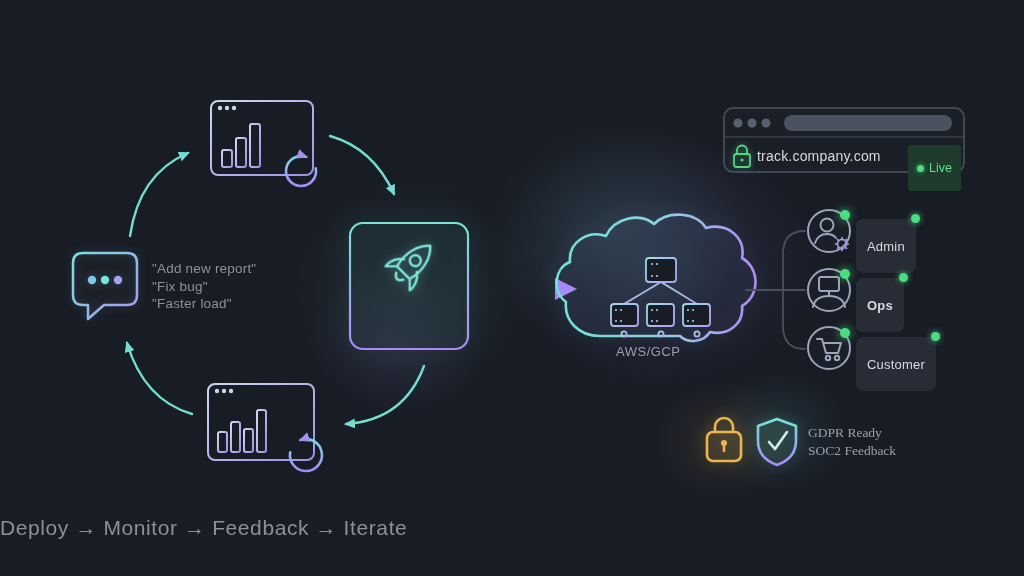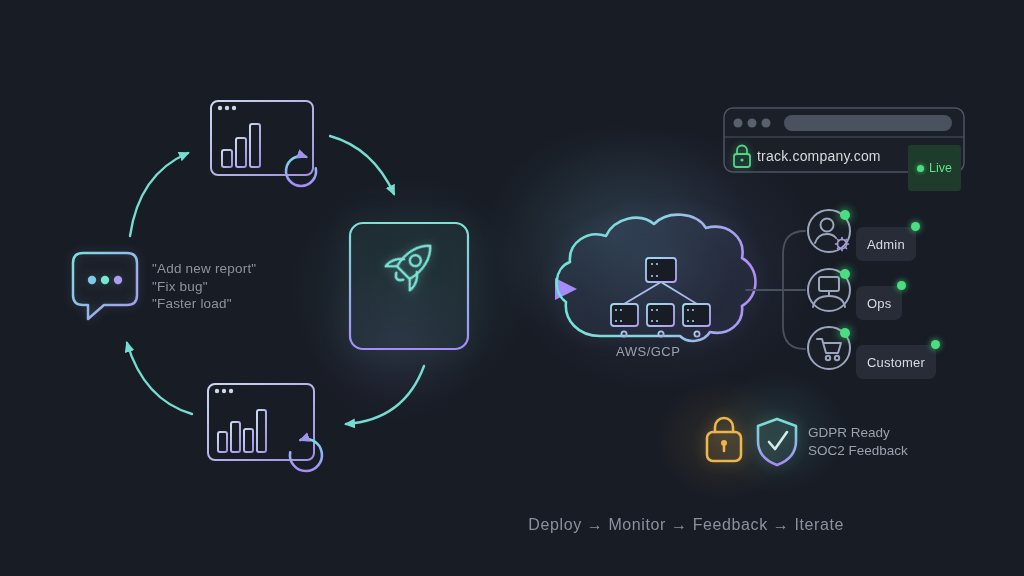--- a/index.html
+++ b/index.html
@@ -18,41 +18,41 @@
   svg.layer{position:absolute;left:0;top:0;}
   .txt{position:absolute;color:#8d939e;}
   .quote{left:152px;font-size:13.5px;letter-spacing:.2px;}
   .q1{top:261px;} .q2{top:279px;} .q3{top:296px;}
   .launch-label{
     left:350px;top:311px;width:118px;text-align:center;
     font-size:23px;font-weight:bold;letter-spacing:3px;color:#b7f3e6;
     text-shadow:0 0 12px rgba(122,228,214,.55);
   }
   .cloud-label{left:616px;top:344px;width:90px;font-size:13px;color:#99a0ac;letter-spacing:.5px;}
-  .flow-label{left:0;top:516px;width:844px;text-align:right;font-size:16px;color:#8a919d;letter-spacing:.6px;}
+  .flow-label{left:0;top:516px;width:844px;text-align:left;font-size:21px;color:#8a919d;letter-spacing:.6px;}
   .url-text{left:757px;top:148px;font-size:14px;color:#d6dade;letter-spacing:.2px;}
   .live-badge{
     position:absolute;left:908px;top:145px;height:22px;display:inline-flex;align-items:center;gap:5px;
     background:#1e3b2b;border-radius:3px;padding:12px 9px;
   }
   .live-badge .dot{width:7px;height:7px;border-radius:50%;background:#4ade80;box-shadow:0 0 5px rgba(74,222,128,.8);}
   .live-badge .lbl{font-size:12.5px;color:#5ee58a;}
   .pill{
     position:absolute;display:inline-flex;align-items:center;height:22px;
-    background:#272c36;border-radius:7px;padding:6px 11px;
-    font-size:13px;color:#d7dbe2;letter-spacing:.2px;margin-top:8px;
+    background:#272c36;border-radius:7px;padding:16px 11px;
+    font-size:13px;color:#d7dbe2;letter-spacing:.2px;
   }
   .pill .pdot{
     position:absolute;right:-4px;top:-5px;width:9px;height:9px;border-radius:50%;
     background:#4ade80;box-shadow:0 0 6px rgba(74,222,128,.85);
   }
   .pill-admin{left:856px;top:219px;}
-  .pill-ops{left:856px;top:278px;}
+  .pill-ops{left:856px;top:278px;font-weight:bold;}
   .pill-customer{left:856px;top:337px;}
-  .comp-line{left:808px;font-size:13.5px;color:#9aa1ad;}
+  .comp-line{left:808px;font-size:13.5px;color:#9aa1ad;font-family:Liberation Serif, serif;}
   .c1{top:425px;} .c2{top:443px;}
 </style>
 </head>
 <body>
 
 <div class="stage">
 
   <svg class="layer" width="1024" height="576" viewBox="0 0 1024 576">
     <defs>
       <linearGradient id="gWin" x1="0" y1="0" x2="1" y2="1">

